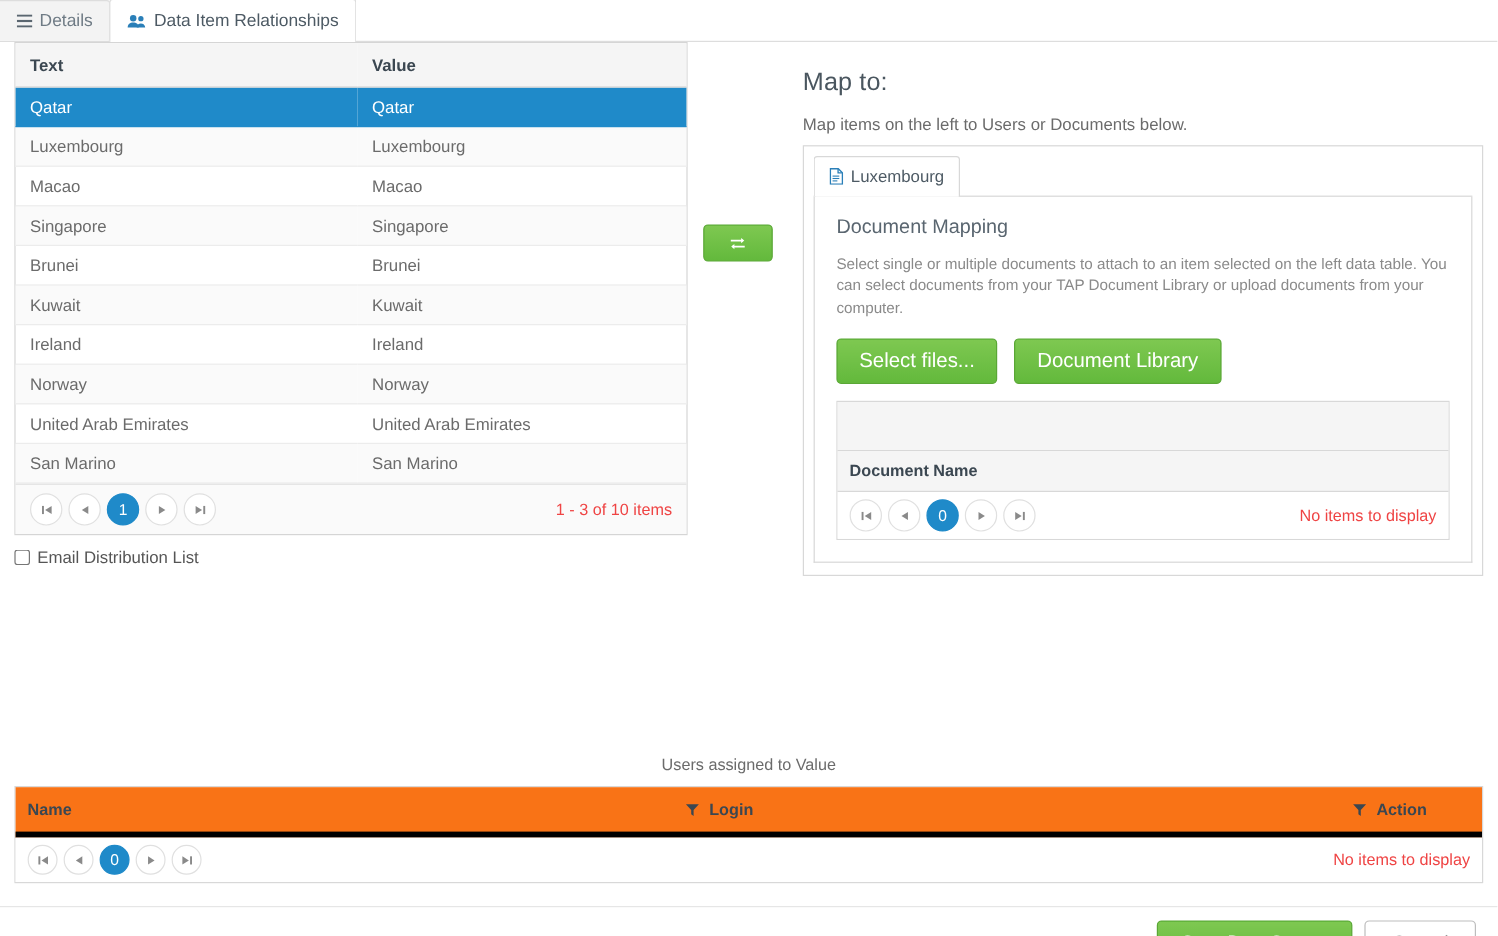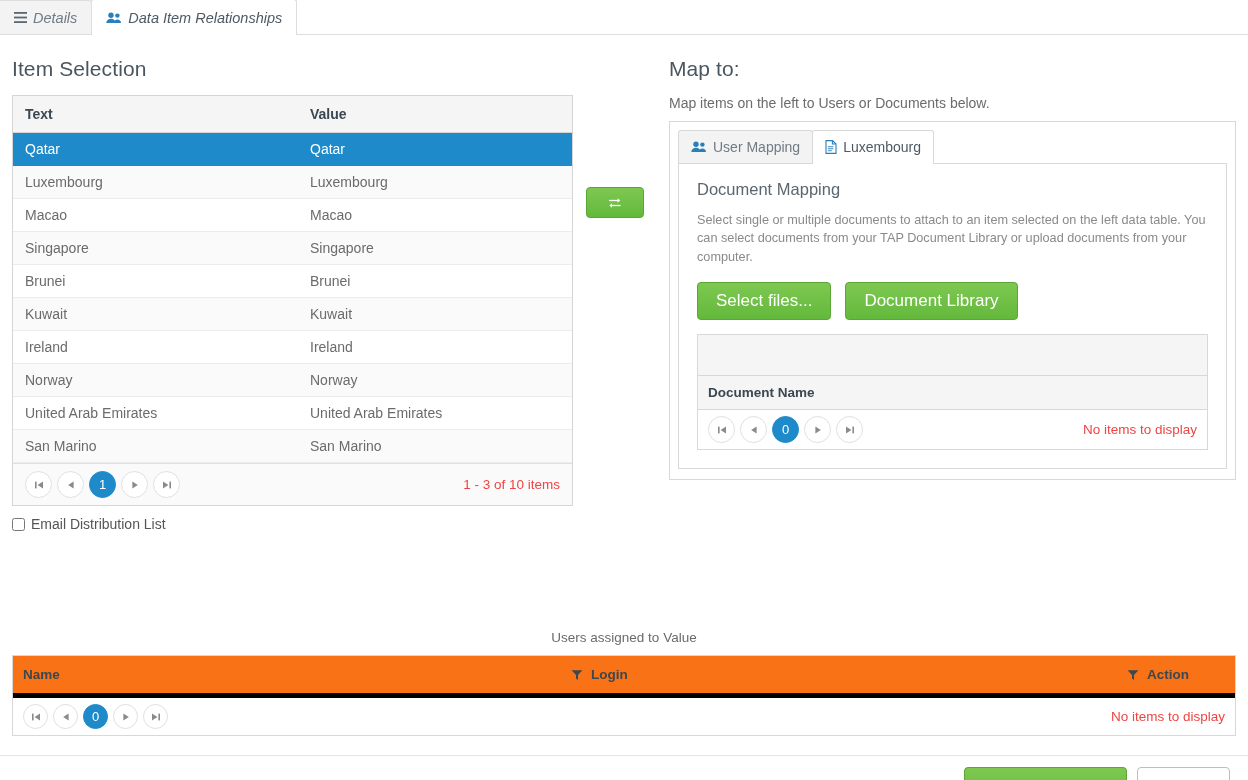--- a/index.html
+++ b/index.html
@@ -31,21 +31,20 @@
     color: #6f7b85;
     background: #f3f3f3;
     border: 1px solid #ddd;
     border-bottom: none;
     border-top-left-radius: 3px;
     border-top-right-radius: 3px;
     margin-right: -1px;
     position: relative;
     cursor: pointer;
     white-space: nowrap;
-    font-style: italic;
   }
   .top-tab.active {
     background: #ffffff;
     color: #4d5a64;
     height: 36px;
     z-index: 3;
     margin-bottom: -1px;
   }
   .top-tab:first-child { border-left: none; border-top-left-radius: 0; }
 
@@ -305,21 +304,20 @@
       </svg>
     </span>
     <span>Data Item Relationships</span>
   </div>
 </div>
 
 <div class="page">
   <div class="cols">
 
     <div class="col-left">
-      <div class="section-title">Item Selection</div>
 
       <div class="grid">
         <table>
           <thead>
             <tr>
               <th class="col-text">Text</th>
               <th>Value</th>
             </tr>
           </thead>
           <tbody>
@@ -414,31 +412,20 @@
         </span>
       </div>
     </div>
 
     <div class="col-right">
       <div class="section-title">Map to:</div>
       <div class="maptext">Map items on the left to Users or Documents below.</div>
 
       <div class="panel">
         <div class="inner-tabs">
-          <div class="itab">
-            <span class="ic">
-              <svg width="16" height="12" viewBox="0 0 16 12">
-                <circle cx="5" cy="3.2" r="2.7" fill="#2a7fb8"></circle>
-                <path d="M0.3 11c0-2.6 2.1-4.2 4.7-4.2S9.7 8.4 9.7 11z" fill="#2a7fb8"></path>
-                <circle cx="11.4" cy="3.6" r="2.2" fill="#2a7fb8"></circle>
-                <path d="M7.9 11c0-2.2 1.6-3.5 3.5-3.5S15 8.8 15 11z" fill="#2a7fb8"></path>
-              </svg>
-            </span>
-            <span>User Mapping</span>
-          </div>
           <div class="itab active">
             <span class="ic">
               <svg width="12" height="14" viewBox="0 0 12 14">
                 <path d="M1 0.6h6.6L11 4v9.4H1z" fill="#ffffff" stroke="#2a7fb8" stroke-width="1.1"></path>
                 <path d="M7.4 0.8v3.2h3.2" fill="none" stroke="#2a7fb8" stroke-width="1.1"></path>
                 <rect x="2.8" y="6.3" width="5.6" height="0.9" fill="#2a7fb8"></rect>
                 <rect x="2.8" y="8.3" width="5.6" height="0.9" fill="#2a7fb8"></rect>
                 <rect x="2.8" y="10.3" width="4" height="0.9" fill="#2a7fb8"></rect>
               </svg>
             </span>

